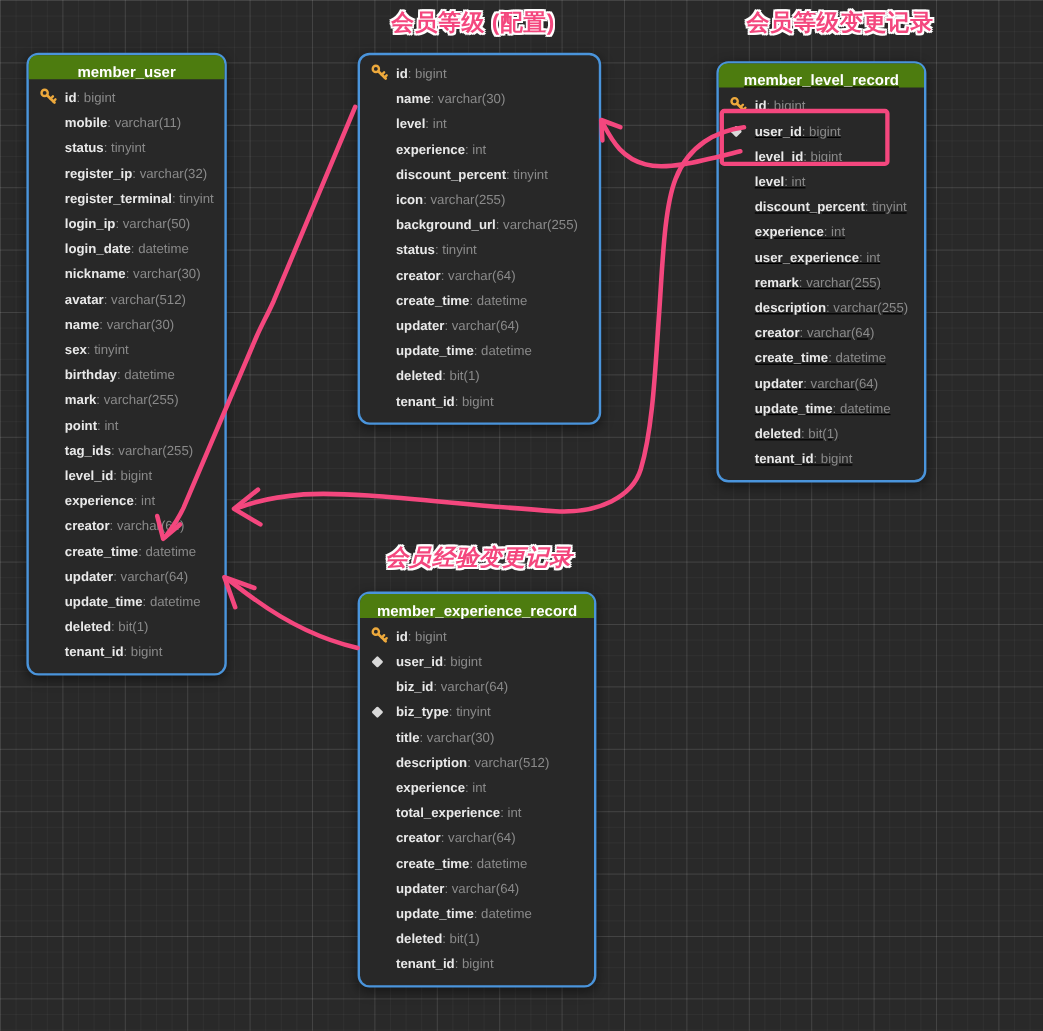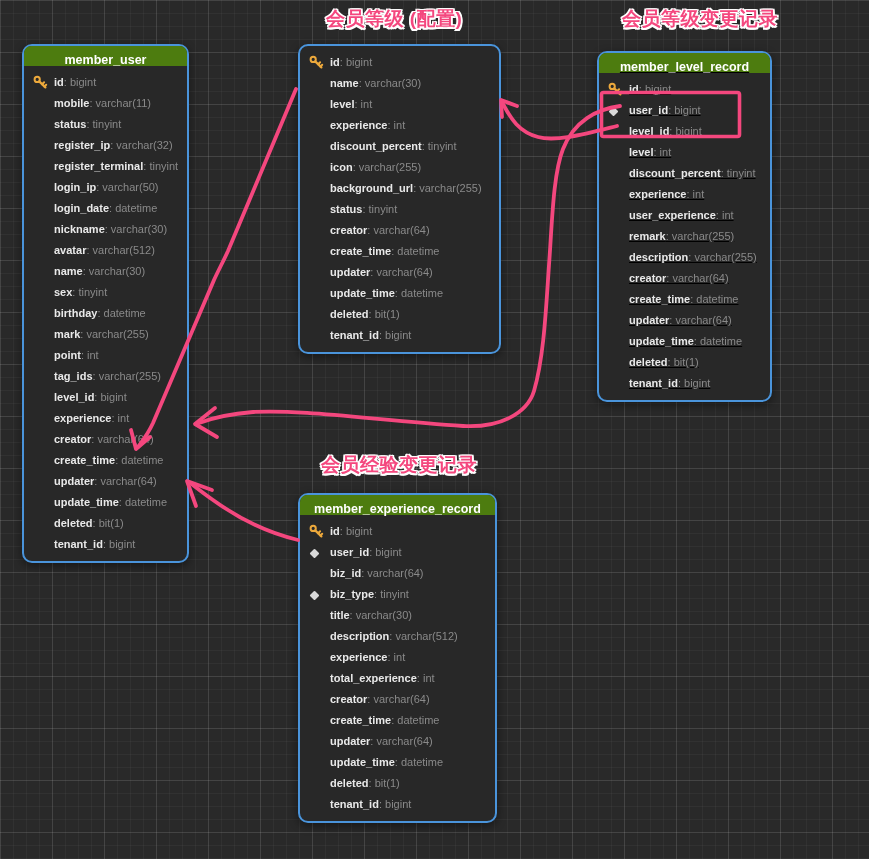--- a/index.html
+++ b/index.html
@@ -45,21 +45,21 @@
     font-size:19px;font-weight:bold;color:#f4477e;letter-spacing:0.5px;
     text-shadow:
       -1.5px -1.5px 0 #fff, 1.5px -1.5px 0 #fff,
       -1.5px  1.5px 0 #fff, 1.5px  1.5px 0 #fff,
        0 -1.5px 0 #fff, 0 1.5px 0 #fff,
       -1.5px 0 0 #fff, 1.5px 0 0 #fff;
     white-space:nowrap;
   }
   .a-level{left:326px;top:6px;}
   .a-levelrec{left:622px;top:6px;}
-  .a-exprec{left:321px;top:452px;}
+  .a-exprec{left:321px;top:452px;font-style:italic;}
   #overlay{position:absolute;left:0;top:0;z-index:10;pointer-events:none;}
 </style>
 </head>
 <body>
 
 <div class="annot a-level">会员等级 (配置)</div>
 <div class="annot a-levelrec">会员等级变更记录</div>
 <div class="annot a-exprec">会员经验变更记录</div>
 
 <div class="table t0">

